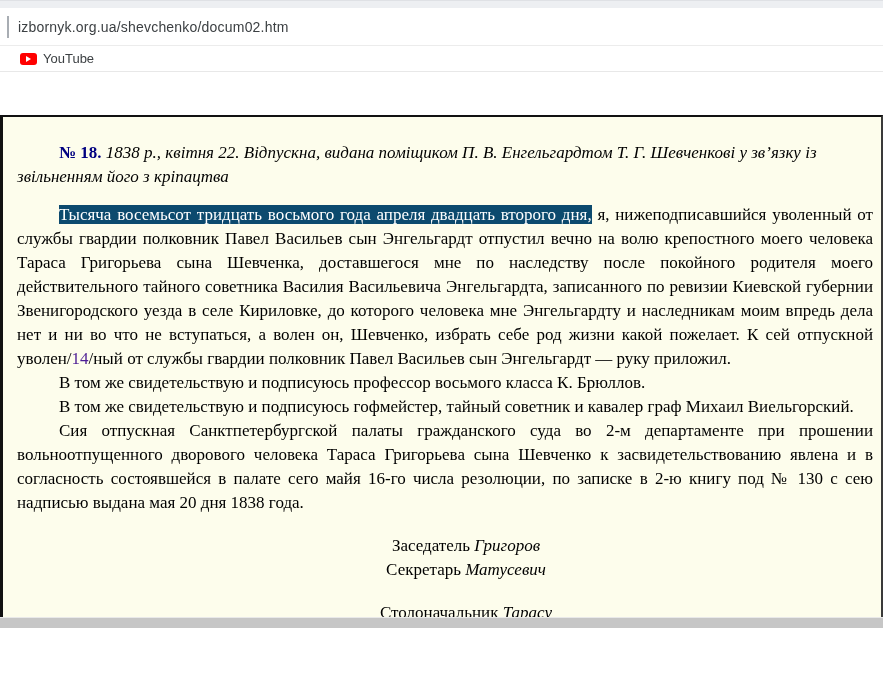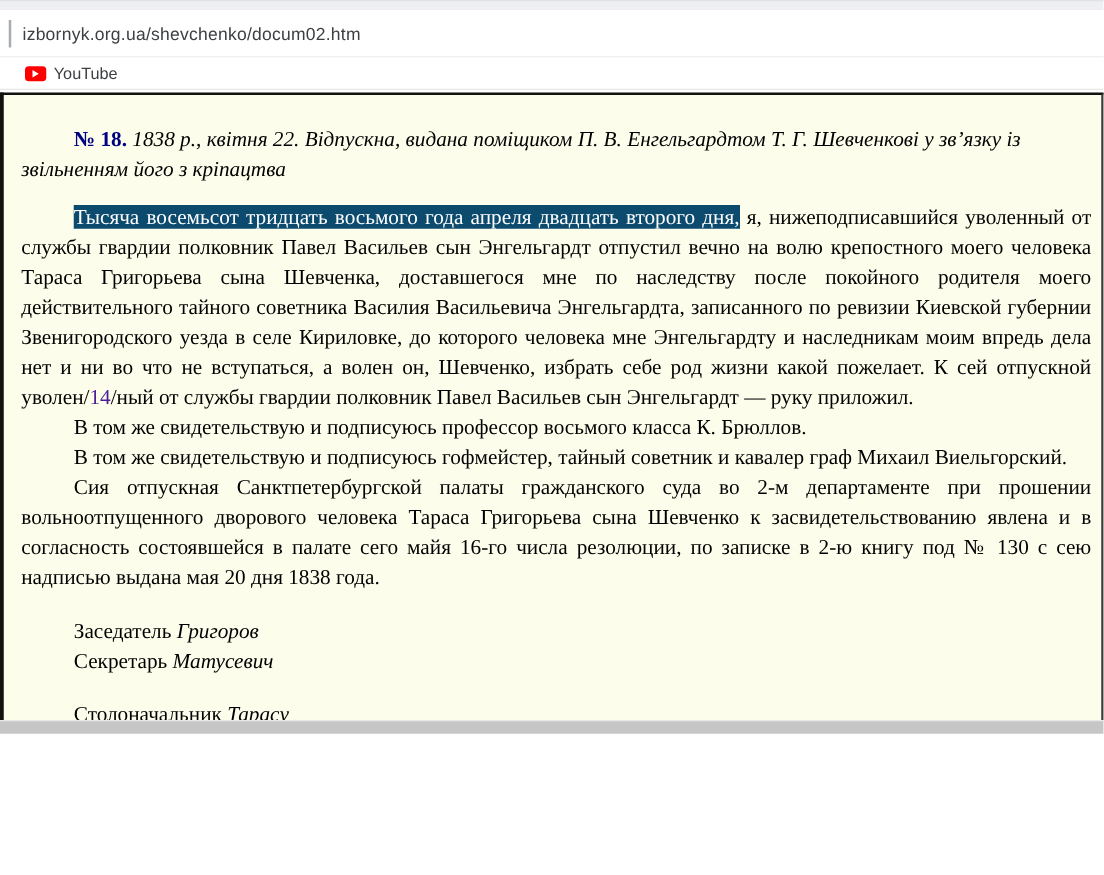--- a/index.html
+++ b/index.html
@@ -24,28 +24,28 @@
   .yt-play {
     position:absolute; left:6px; top:3px; width:0; height:0;
     border-left:5px solid #fff; border-top:3px solid transparent; border-bottom:3px solid transparent;
   }
   .bookmark-label { font-size:13px; color:#3c4043; }
   .spacer { height:2px; background:#fff; }
   .page-frame {
     height:502px; background:#fdfdec; overflow:hidden;
     border-top:2px solid #111; border-left:3px solid #111; border-right:2px solid #3a3a3a;
     padding:24px 8px 0 14px;
-    font-family:"Liberation Serif", serif; font-size:17px; line-height:24px; color:#000;
+    font-family:"Liberation Serif", serif; font-size:17px; line-height:24px; color:#000;margin-top:41px;
   }
   .doc-title { margin:0 0 14px 0; text-indent:42px; font-style:italic; text-align:left; }
   .doc-num { font-style:normal; font-weight:bold; color:#000080; }
   .para { margin:0; text-indent:42px; text-align:justify; }
   .hl { background:#0c4a6e; color:#ffffff; }
   .pgnum { color:#4c1d95; }
-  .sig { margin:0; text-indent:42px; text-align:left; }
+  .sig { margin:0; text-indent:42px; text-align:center; }
   .gap-top { margin-top:19px; }
   .sig-name { font-style:italic; }
   .scrollbar-strip { height:11px; background:#c6c6c6; border-top:1px solid #e9e9e9; }
 </style>
 </head>
 <body>
 
 <div class="screen">
 
   <div class="top-strip"></div>

